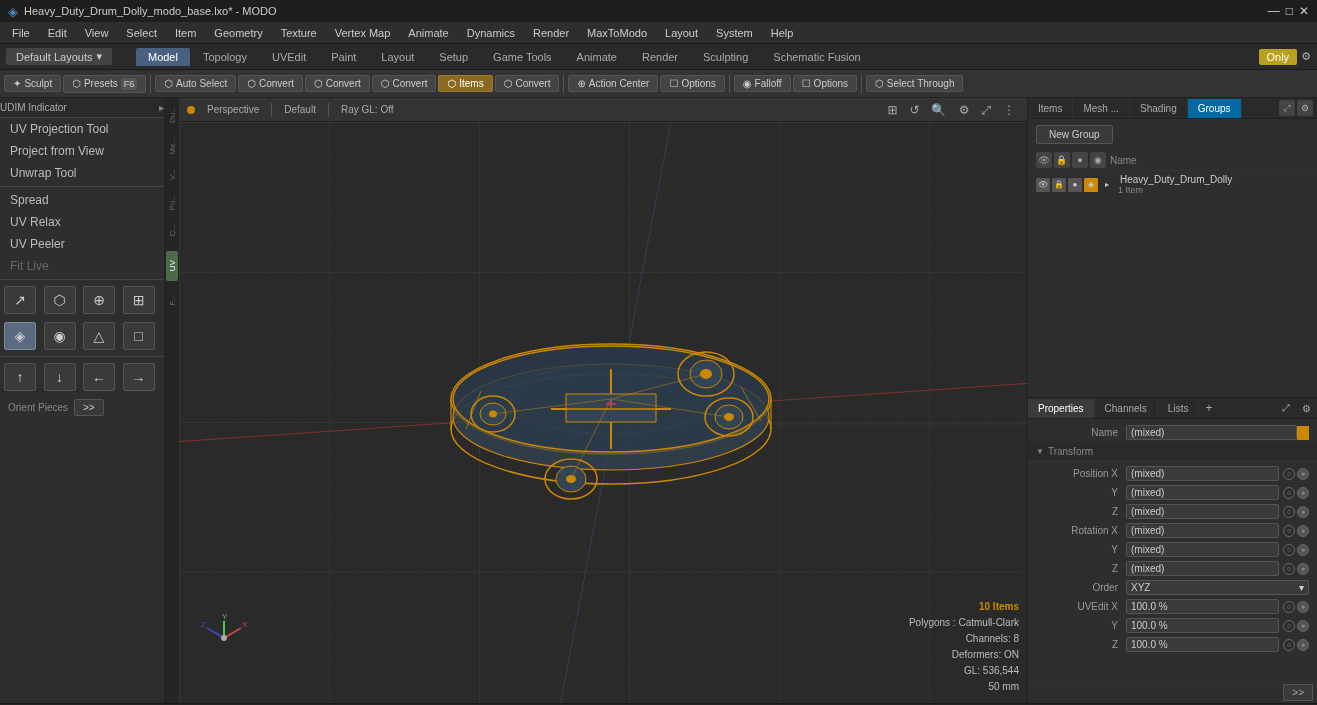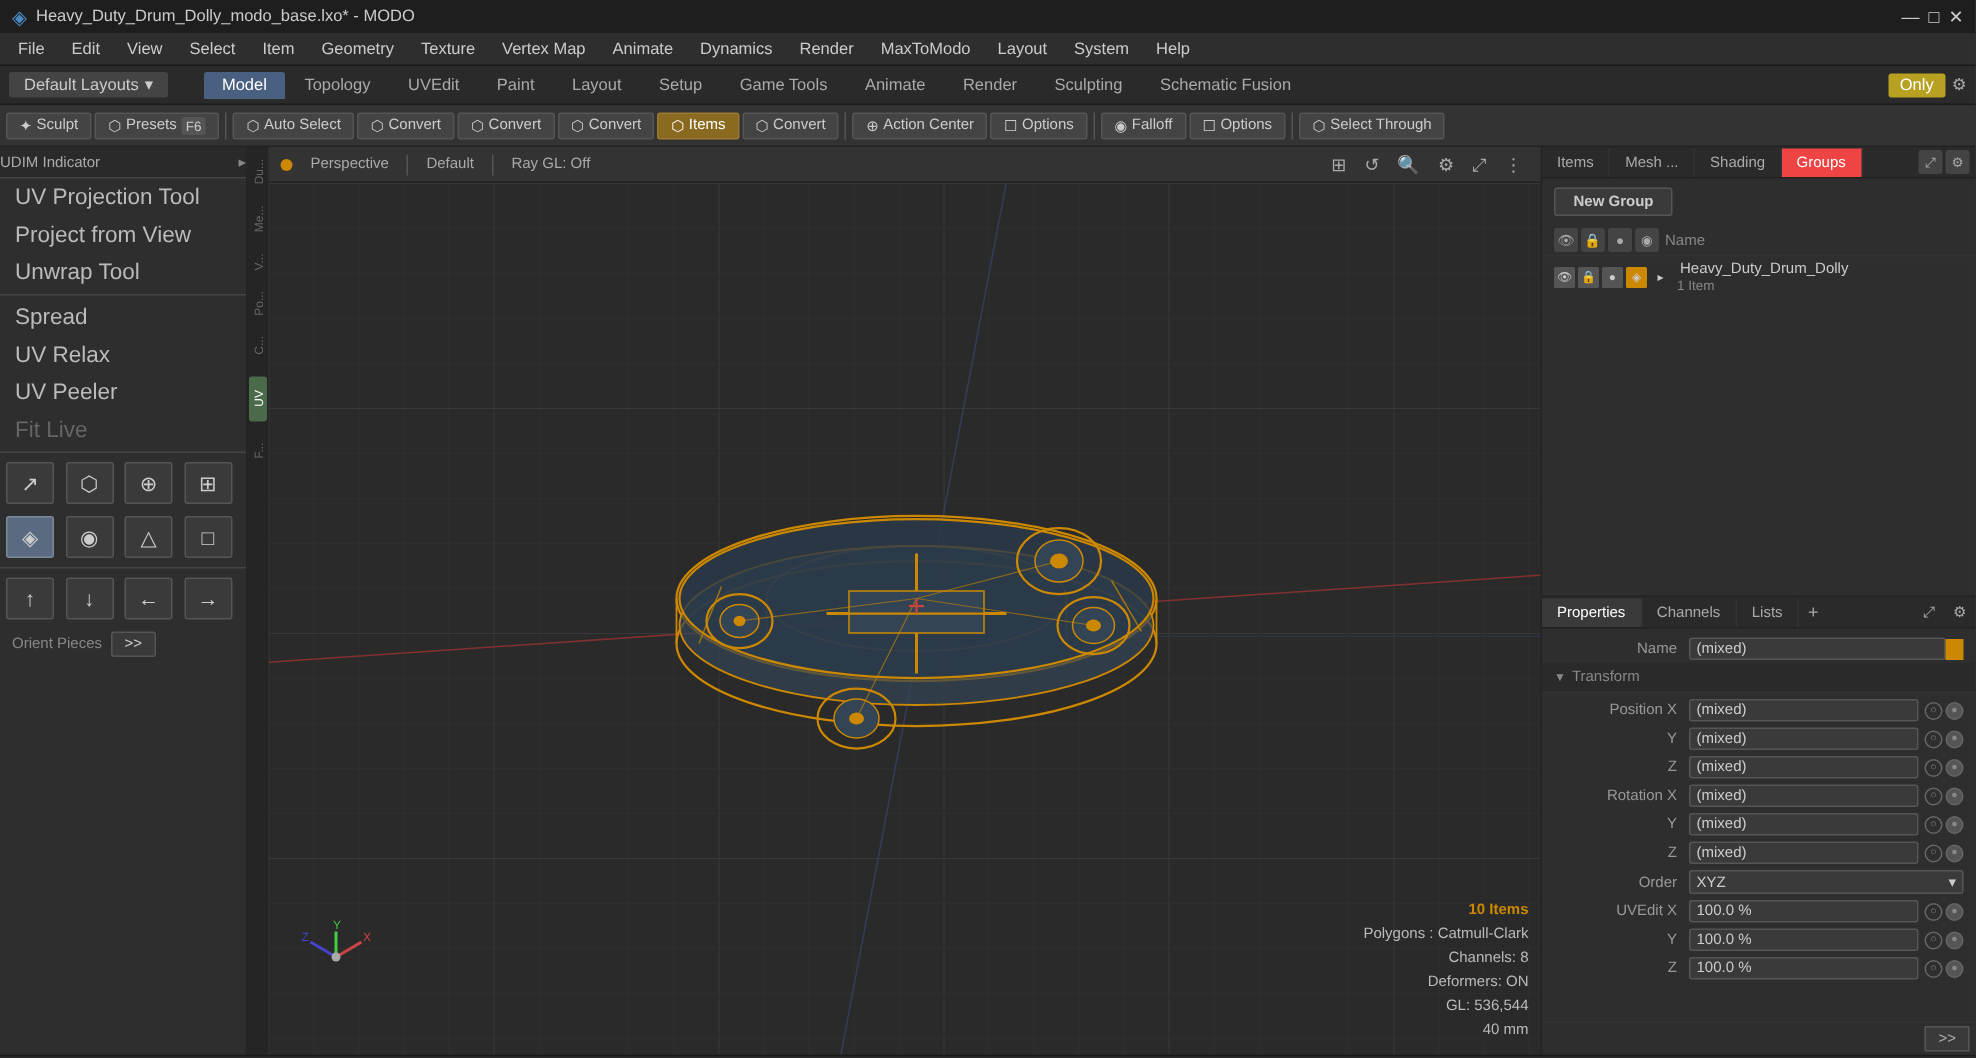--- a/index.html
+++ b/index.html
@@ -30,21 +30,21 @@
     .toolbar-btn { background: #444; border: 1px solid #555; padding: 2px 8px; cursor: pointer; font-size: 10px; color: #ccc; border-radius: 2px; display: flex; align-items: center; gap: 3px; white-space: nowrap; }
     .toolbar-sep { width: 1px; background: #555; height: 18px; margin: 0 2px; }
     .items-btn { background: #8a6a20; color: #fff; border-color: #9a7a30; }
 
     
     #main { display: flex; height: calc(705px - 100px); }
 
     
     #left-panel { width: 165px; background: #2e2e2e; border-right: 1px solid #222; display: flex; flex-direction: column; overflow: hidden; }
     #left-tools { flex: 1; overflow-y: auto; }
-    .panel-tool-item { padding: 4px 10px; cursor: pointer; font-size: 15px; color: #bbb; display: flex; align-items: center; gap: 4px; }
+    .panel-tool-item { padding: 4px 10px; cursor: pointer; font-size: 12px; color: #bbb; display: flex; align-items: center; gap: 4px; }
     .tool-divider { height: 1px; background: #444; margin: 2px 0; }
     .icon-grid { display: grid; grid-template-columns: repeat(4, 1fr); gap: 2px; padding: 4px; }
     .icon-btn { background: #3a3a3a; border: 1px solid #555; width: 32px; height: 28px; cursor: pointer; display: flex; align-items: center; justify-content: center; font-size: 14px; border-radius: 2px; color: #ccc; }
     .icon-btn.active { background: #5a6a80; border-color: #7a8a9a; }
     .arrow-grid { display: grid; grid-template-columns: repeat(4, 1fr); gap: 2px; padding: 4px; }
     .arrow-btn { background: #3a3a3a; border: 1px solid #555; width: 32px; height: 28px; cursor: pointer; display: flex; align-items: center; justify-content: center; font-size: 14px; border-radius: 2px; color: #ccc; }
     .orient-row { display: flex; align-items: center; padding: 4px 8px; gap: 6px; }
     .orient-label { font-size: 10px; color: #888; }
     .orient-btn { background: #3a3a3a; border: 1px solid #555; padding: 2px 8px; font-size: 10px; cursor: pointer; border-radius: 2px; color: #ccc; }
     .udim-header { background: #2a2a2a; border-bottom: 1px solid #444; padding: 4px 0; display: flex; align-items: center; justify-content: space-between; }
@@ -59,26 +59,26 @@
     .vp-separator { width: 1px; background: #555; height: 14px; }
     .vp-controls { margin-left: auto; display: flex; gap: 4px; }
     .vp-icon-btn { background: none; border: none; color: #aaa; cursor: pointer; font-size: 12px; padding: 2px 4px; }
     #viewport-canvas { flex: 1; position: relative; overflow: hidden; }
 
     
     #right-panel { width: 290px; background: #2e2e2e; border-left: 1px solid #222; display: flex; flex-direction: column; }
     #right-top { height: 300px; display: flex; flex-direction: column; border-bottom: 1px solid #222; }
     #right-top-tabs { background: #2a2a2a; display: flex; align-items: center; border-bottom: 1px solid #222; }
     .r-tab { padding: 4px 10px; font-size: 10px; cursor: pointer; color: #aaa; border-right: 1px solid #333; }
-    .r-tab.active { background: #ef4444; color: #fff; }
+    .r-tab.active { background: #0369a1; color: #fff; }
     .r-tab-spacer { flex: 1; }
     .r-tab-actions { display: flex; gap: 2px; padding: 2px 4px; }
     .r-tab-icon { width: 16px; height: 16px; background: #444; border-radius: 2px; cursor: pointer; display: flex; align-items: center; justify-content: center; font-size: 9px; color: #aaa; }
     #groups-content { flex: 1; overflow-y: auto; }
-    .new-group-btn { background: #3a3a3a; border: 1px solid #555; padding: 3px 12px; font-size: 10px; cursor: pointer; color: #ccc; border-radius: 2px; margin: 6px 8px; font-weight: bold; }
+    .new-group-btn { background: #3a3a3a; border: 1px solid #555; padding: 3px 12px; font-size: 10px; cursor: pointer; color: #ccc; border-radius: 2px; margin: 6px 8px; }
     .groups-table-header { display: flex; align-items: center; padding: 2px 8px; border-bottom: 1px solid #333; }
     .groups-col-icons { display: flex; gap: 2px; }
     .groups-col-name { flex: 1; font-size: 10px; color: #888; padding-left: 4px; }
     .group-row { display: flex; align-items: center; padding: 3px 8px; cursor: pointer; }
     .group-row-icons { display: flex; gap: 2px; }
     .group-icon { width: 14px; height: 14px; background: #555; border-radius: 1px; display: flex; align-items: center; justify-content: center; font-size: 8px; }
     .group-icon.orange { background: #cc8800; }
     .group-name { font-size: 10px; color: #ccc; padding-left: 6px; }
     .group-count { font-size: 9px; color: #888; padding-left: 4px; }
 
@@ -400,21 +400,21 @@
           <circle cx="25" cy="25" r="3" fill="#aaa"></circle>
         </svg>
       </div>
 
       <div id="vp-overlay">
         <div class="items-count">10 Items</div>
         <div>Polygons : Catmull-Clark</div>
         <div>Channels: 8</div>
         <div>Deformers: ON</div>
         <div>GL: 536,544</div>
-        <div>40 mm</div>
+        <div>50 mm</div>
       </div>
     </div>
   </div>
 
   <div id="right-panel">
 
     <div id="right-top">
       <div id="right-top-tabs">
         <div class="r-tab">Items</div>
         <div class="r-tab">Mesh ...</div>

